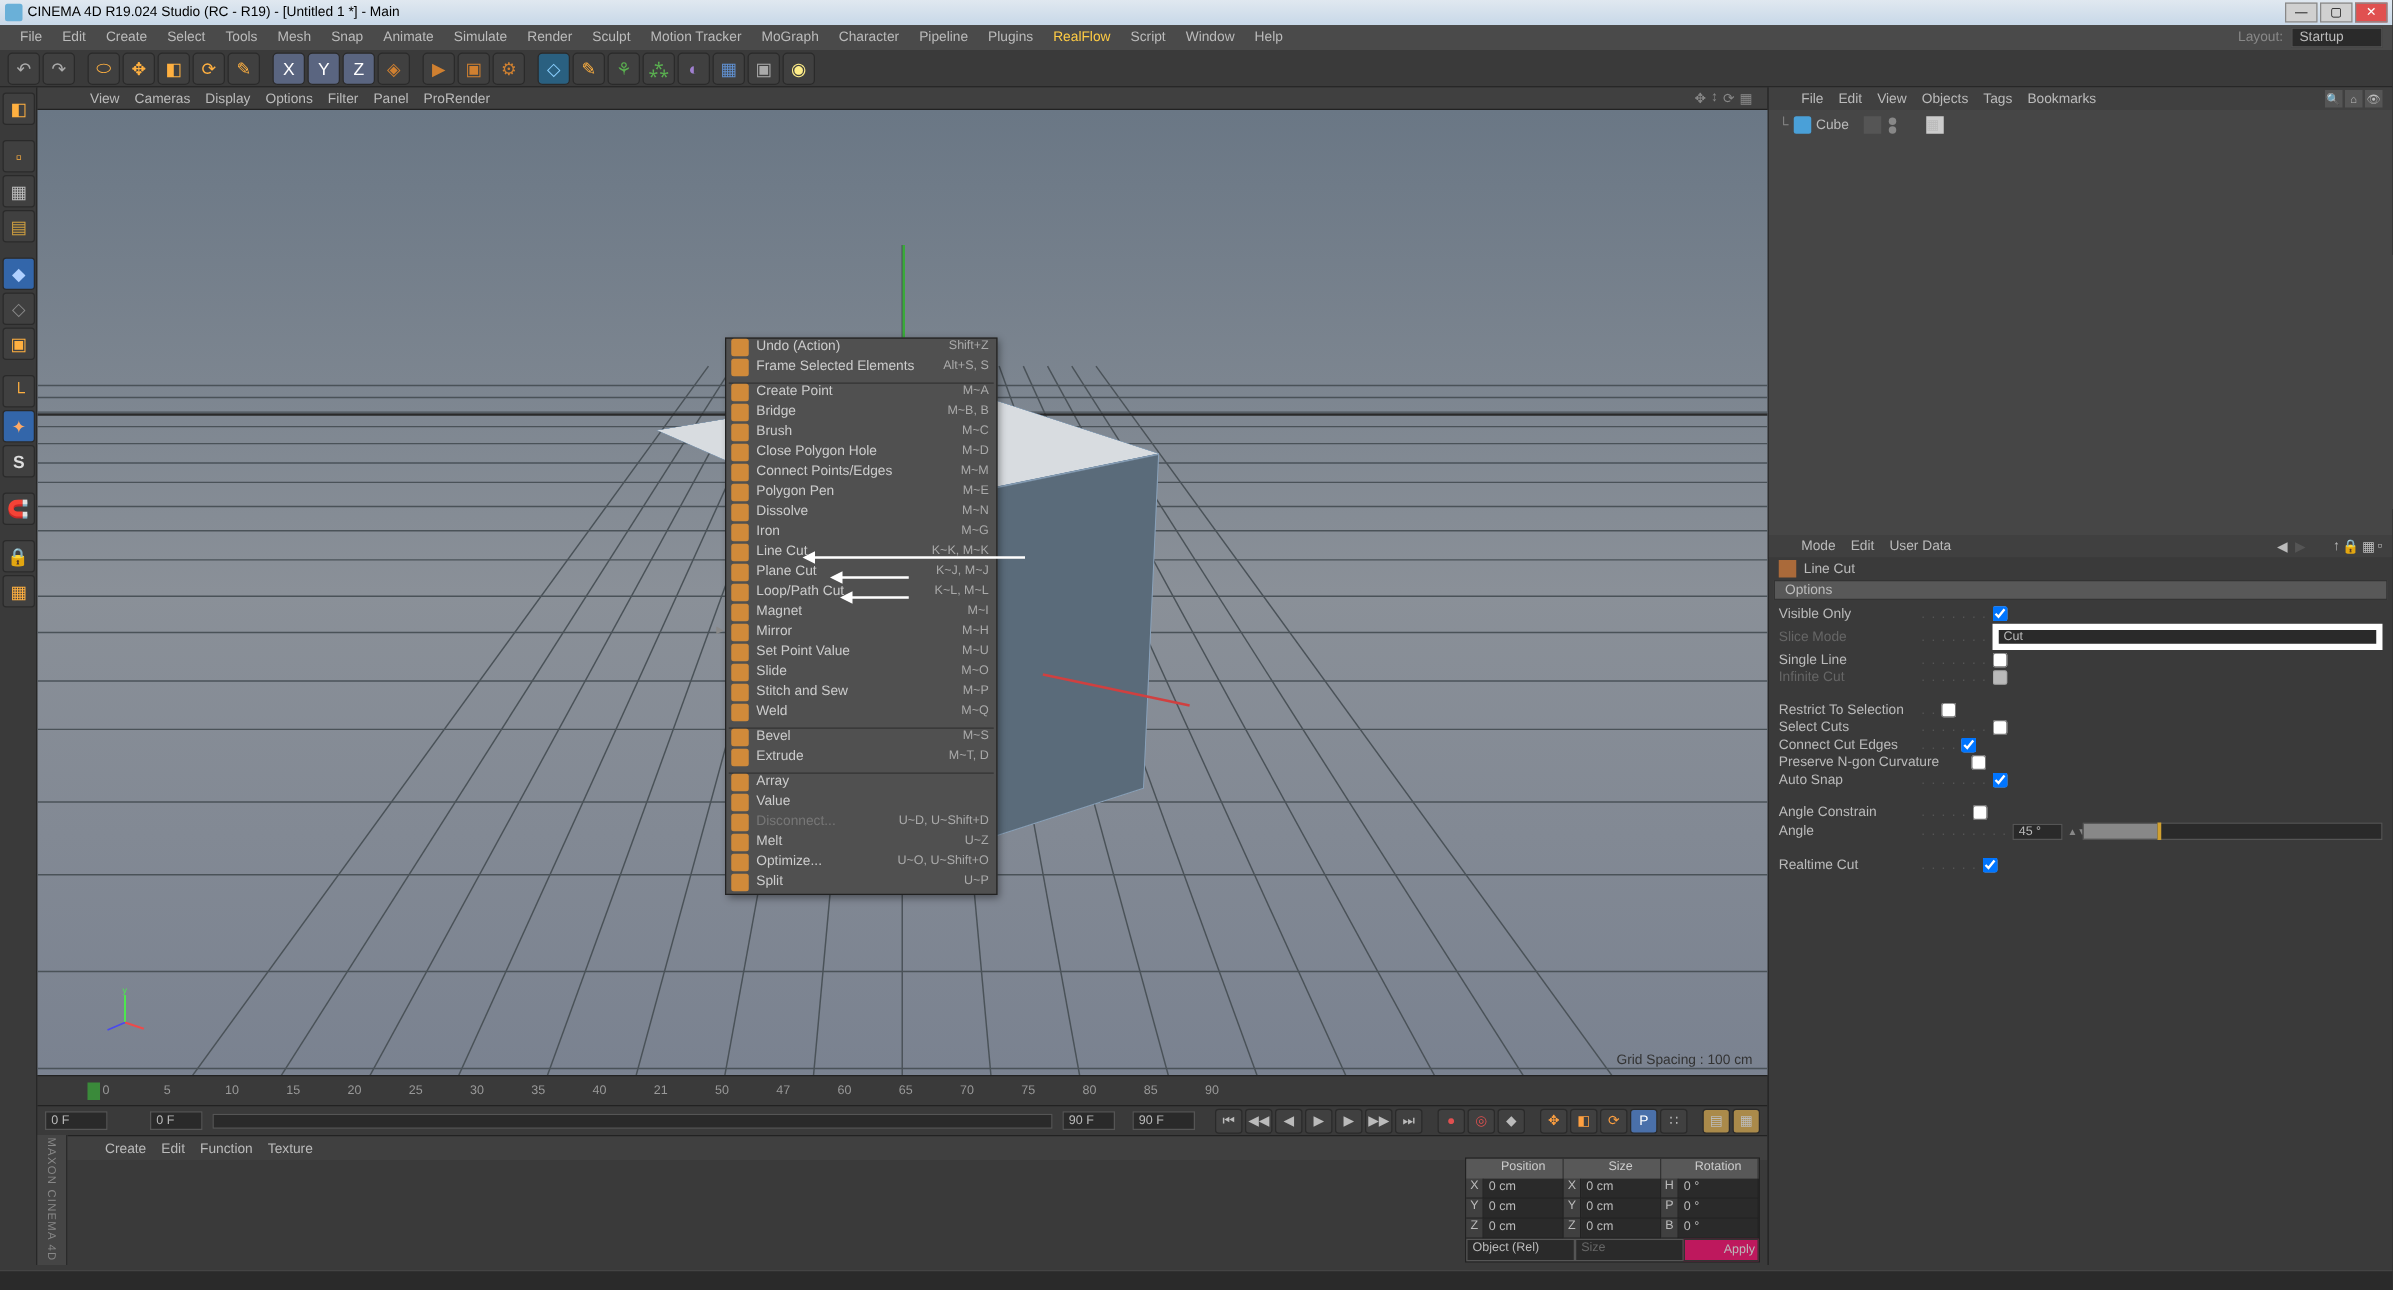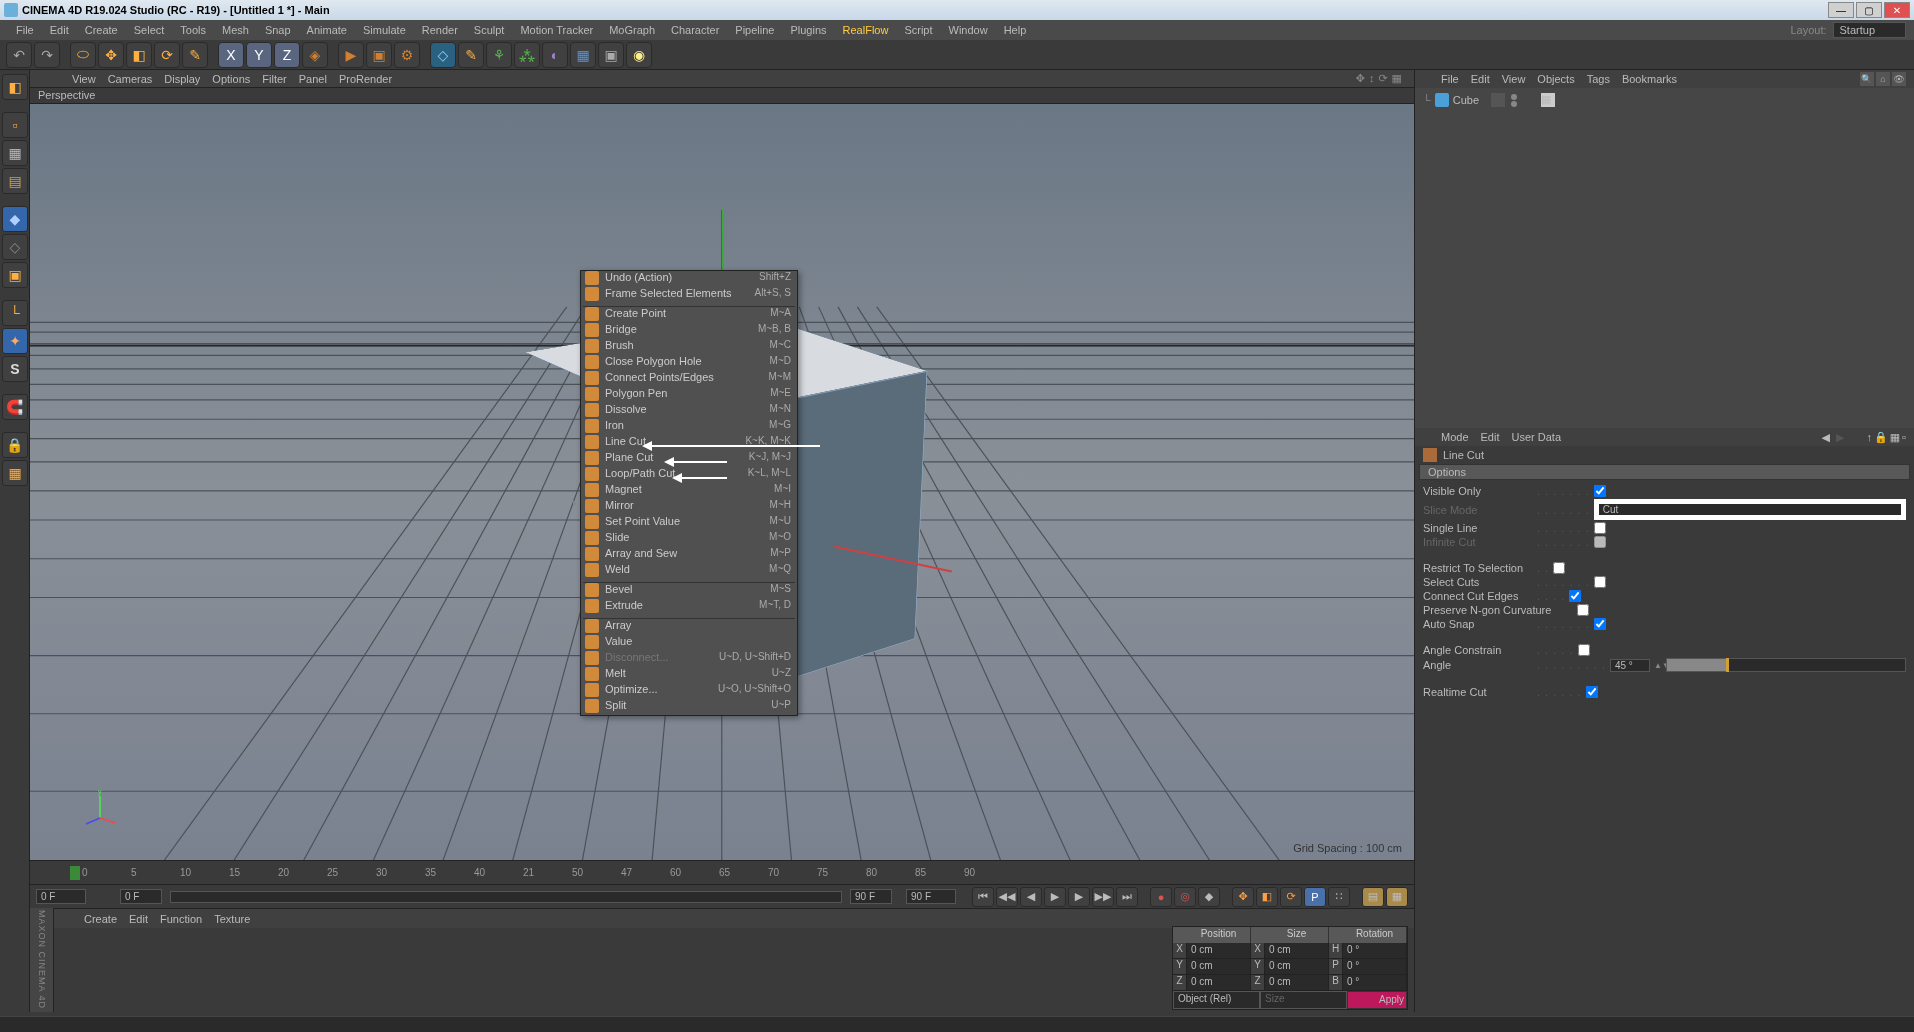--- a/index.html
+++ b/index.html
@@ -1,21 +1,21 @@
 <!DOCTYPE html>
 <html><head>
   <meta charset="utf-8">
   <style>
     * { margin: 0; padding: 0; box-sizing: border-box; font-family: Arial, sans-serif; }
     body { background: #3a3a3a; color: #bbb; font-size: 11px; user-select: none; overflow: hidden; width: 1914px; height: 1032px; }
     
     
     .titlebar { height: 20px; background: linear-gradient(#e0e8f0, #c8d8e8); display: flex; align-items: center; padding: 0 4px; color: #000; }
     .titlebar-icon { width: 14px; height: 14px; background: #6ab0d8; border-radius: 2px; margin-right: 4px; }
-    .titlebar-text { flex: 1; font-size: 11px; font-weight: bold; }
+    .titlebar-text { flex: 1; font-size: 11px; }
     .win-buttons { display: flex; }
     .win-btn { width: 26px; height: 16px; margin-left: 2px; display: flex; align-items: center; justify-content: center; font-size: 10px; border: 1px solid #888; background: #d0d0d0; }
     .win-close { background: #e05050; color: #fff; }
     
     
     .menubar { height: 20px; background: #4a4a4a; display: flex; align-items: center; padding: 0 8px; }
     .menubar-item { padding: 0 8px; font-size: 11px; color: #bbb; cursor: pointer; }
     .menubar-item.highlight { color: #ffcc44; }
     .layout-dd { margin-left: auto; display: flex; align-items: center; }
     .layout-label { color: #888; margin-right: 6px; }
@@ -215,23 +215,20 @@
   <div class="viewport-container">
     <div class="viewport-menu">
       <div style="width:18px"></div>
       <span id="vp-menus" style="display: contents;"><span class="vp-menu-item">View</span><span class="vp-menu-item">Cameras</span><span class="vp-menu-item">Display</span><span class="vp-menu-item">Options</span><span class="vp-menu-item">Filter</span><span class="vp-menu-item">Panel</span><span class="vp-menu-item">ProRender</span></span>
       <div class="vp-label-icons" style="position:static;margin-left:auto">
         <span>✥</span>
         <span>↕</span>
         <span>⟳</span>
         <span>▦</span>
       </div>
-    </div>
-    <div class="vp-label">
-      <span>Perspective</span>
     </div>
 
     <div class="viewport">
 
       <svg class="grid-floor" viewBox="0 0 1000 600" preserveAspectRatio="none">
         <g stroke="#4a5258" stroke-width="0.6">
           <line x1="0" y1="300" x2="1000" y2="300"></line>
             <line x1="0" y1="260" x2="1000" y2="260"></line>
             <line x1="0" y1="230" x2="1000" y2="230"></line>
             <line x1="0" y1="200" x2="1000" y2="200"></line>
@@ -569,21 +566,21 @@
       <span>Set Point Value</span>
       <span class="ctx-shortcut">M~U</span>
     </div>
     <div class="ctx-item">
       <div class="ctx-icon"></div>
       <span>Slide</span>
       <span class="ctx-shortcut">M~O</span>
     </div>
     <div class="ctx-item">
       <div class="ctx-icon"></div>
-      <span>Array and Sew</span>
+      <span>Stitch and Sew</span>
       <span class="ctx-shortcut">M~P</span>
     </div>
     <div class="ctx-item">
       <div class="ctx-icon"></div>
       <span>Weld</span>
       <span class="ctx-shortcut">M~Q</span>
     </div>
     <div class="ctx-sep"></div>
     <div class="ctx-item">
       <div class="ctx-icon"></div>

